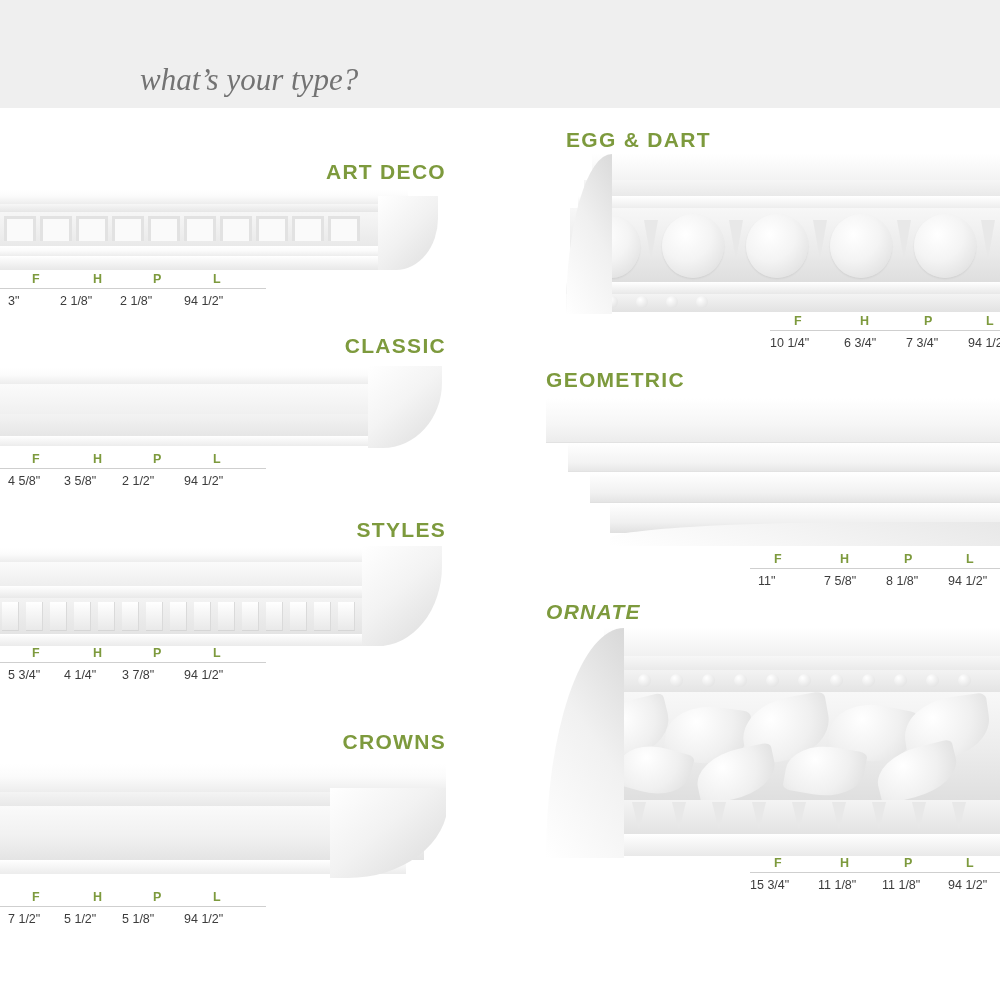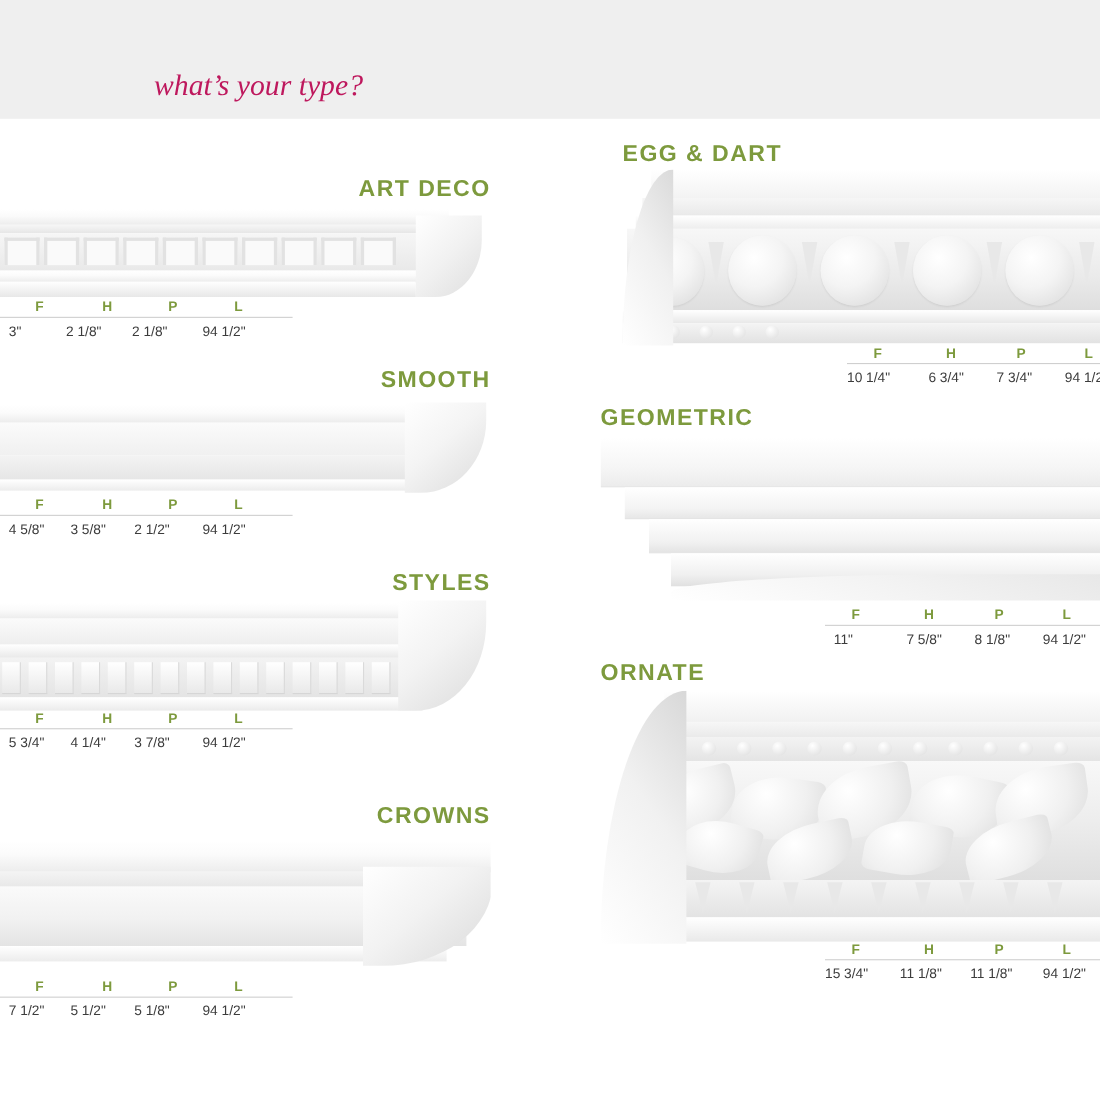--- a/index.html
+++ b/index.html
@@ -38,23 +38,23 @@
     letter-spacing: 1px;
     color: #6d6d6d;
     font-weight: 400;
     font-family: "Liberation Sans", sans-serif;
     white-space: nowrap;
   }
   .header-sub {
     position: absolute;
     left: 140px;
     top: 62px;
-    font-size: 27px;
+    font-size: 31px;
     font-style: italic;
-    color: #be185d;
+    color: #737373;
     font-family: "Liberation Serif", serif;
     white-space: nowrap;
   }
 
   
   .footer {
     position: absolute;
     left: 0;
     top: 936px;
     width: 1000px;
@@ -214,21 +214,21 @@
       <div class="hdr" style="left:205px;">L</div>
       <div class="divline" style="left:-8px; top:16px; width:266px;"></div>
       <div class="val" style="left:0px;">3"</div>
       <div class="val" style="left:52px;">2 1/8"</div>
       <div class="val" style="left:112px;">2 1/8"</div>
       <div class="val" style="left:176px;">94 1/2"</div>
     </div>
   </div>
 
   <div class="card" style="left:0; top:334px; width:446px; height:150px;">
-    <div class="card-title title-right" style="top:0;">SMOOTH</div>
+    <div class="card-title title-right" style="top:0;">CLASSIC</div>
 
     <div class="profile" style="left:0; top:28px; width:446px; height:100px;">
       <div class="mould tile-white" style="left:0; top:6px; width:412px; height:16px; border-bottom:1px solid #e6e6e6;"></div>
       <div class="mould" style="left:0; top:22px; width:404px; height:30px; background:linear-gradient(180deg,#fbfbfb,#f0f0f0);"></div>
       <div class="mould" style="left:0; top:52px; width:396px; height:22px; background:linear-gradient(180deg,#f3f3f3,#e6e6e6);"></div>
       <div class="mould" style="left:0; top:74px; width:386px; height:10px; background:linear-gradient(180deg,#ffffff,#ececec);"></div>
       <div class="mould" style="left:368px; top:4px; width:74px; height:82px; border-radius:0 0 80% 0; background:linear-gradient(140deg,#ffffff 0%,#f4f4f4 45%,#dcdcdc 100%);"></div>
     </div>
 
     <div class="specs" style="left:8px; top:118px; width:260px; height:42px;">
@@ -372,21 +372,21 @@
       <div class="hdr" style="left:204px;">L</div>
       <div class="divline" style="left:-12px; top:16px; width:266px;"></div>
       <div class="val" style="left:-4px;">11"</div>
       <div class="val" style="left:62px;">7 5/8"</div>
       <div class="val" style="left:124px;">8 1/8"</div>
       <div class="val" style="left:186px;">94 1/2"</div>
     </div>
   </div>
 
   <div class="card" style="left:546px; top:600px; width:454px; height:320px;">
-    <div class="card-title title-left" style="top:0;">ORNATE</div>
+    <div class="card-title title-left" style="top:0;font-style:italic;">ORNATE</div>
 
     <div class="profile" style="left:0; top:28px; width:454px; height:240px;">
 
       <div class="mould" style="left:58px; top:0px; width:396px; height:28px; background:linear-gradient(180deg,#ffffff,#f1f1f1); border-bottom:1px solid #e4e4e4;"></div>
       <div class="mould" style="left:48px; top:28px; width:406px; height:14px; background:linear-gradient(180deg,#f7f7f7,#eaeaea);"></div>
 
       <div class="mould" style="left:40px; top:42px; width:414px; height:22px; background:linear-gradient(180deg,#f3f3f3,#e4e4e4);"></div>
       <div class="scroll-dot" style="left:60px;  top:46px; width:13px; height:13px;"></div>
       <div class="scroll-dot" style="left:92px;  top:46px; width:13px; height:13px;"></div>
       <div class="scroll-dot" style="left:124px; top:46px; width:13px; height:13px;"></div>

